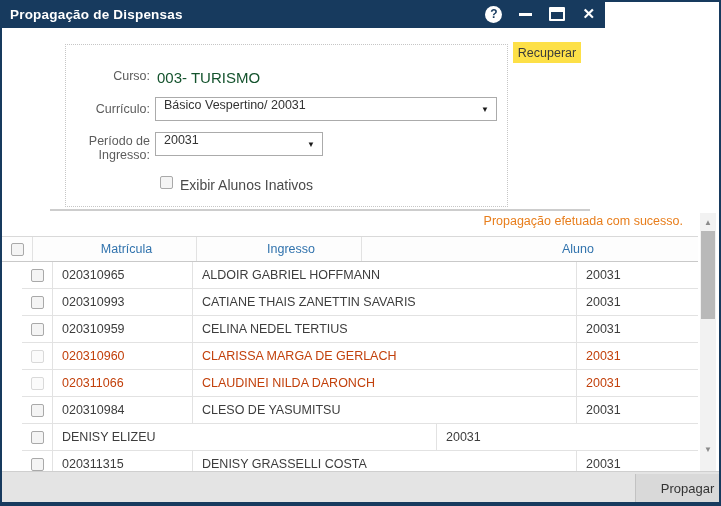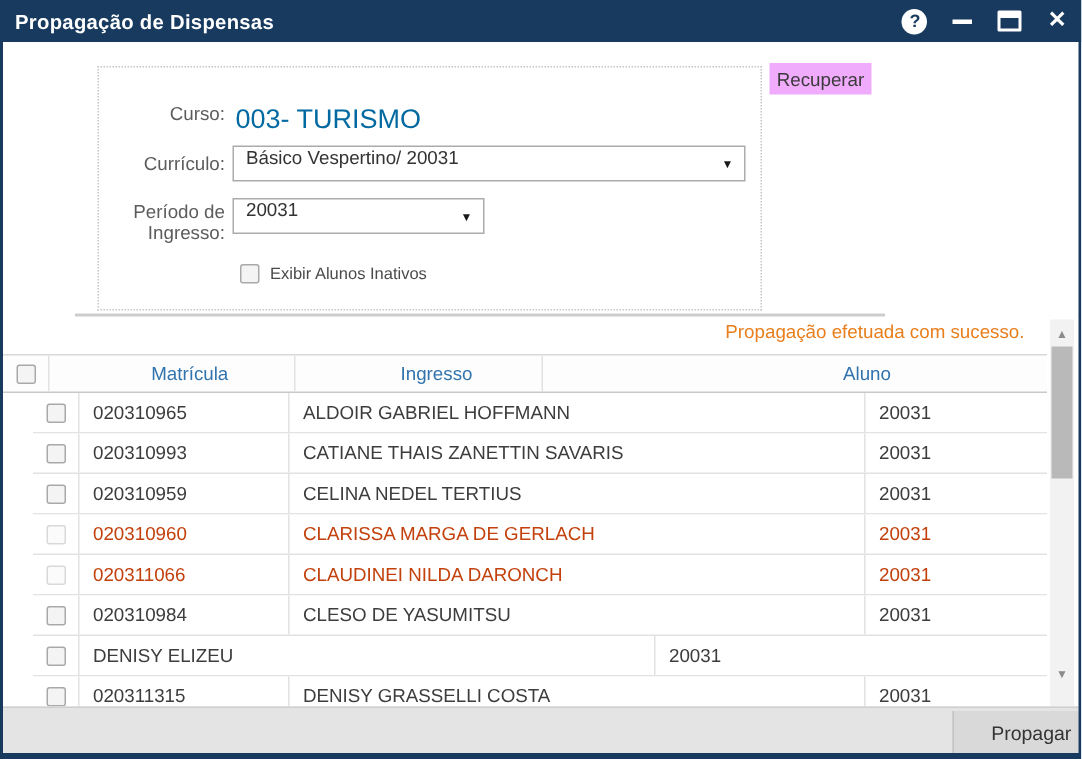--- a/index.html
+++ b/index.html
@@ -3,39 +3,39 @@
 <meta charset="utf-8">
 <style>
   * { margin:0; padding:0; box-sizing:border-box; }
   html,body { background:#fff; }
   body { font-family:"Liberation Sans", sans-serif; color:#333; }
 
   .window { position:relative; width:721px; height:506px; background:#fff; overflow:hidden; }
   .window-border { position:absolute; inset:0; border:2px solid #173a5e; border-bottom-width:4px; pointer-events:none; z-index:60; }
 
   
-  .titlebar { position:absolute; top:0; left:0; width:721px; height:28px; background:#173a5e; display:flex; align-items:center; z-index:10; }
+  .titlebar { position:absolute; top:0; left:0; width:605px; height:28px; background:#173a5e; display:flex; align-items:center; z-index:10; }
   .titlebar .title { color:#fff; font-size:13.5px; font-weight:bold; padding-left:10px; letter-spacing:.2px; }
   .tb-controls { position:absolute; right:10px; top:0; height:28px; display:flex; align-items:center; gap:17px; }
   .help-icon { width:17px; height:17px; border-radius:50%; background:#fff; color:#173a5e; font-size:12px; font-weight:bold; text-align:center; line-height:17px; cursor:pointer; }
   .min-icon { width:13px; height:3px; background:#fff; cursor:pointer; }
   .max-icon { width:16px; height:14px; border:2px solid #fff; border-top-width:5px; border-radius:1px; cursor:pointer; }
   .close-icon { color:#fff; font-size:15px; font-weight:bold; line-height:28px; cursor:pointer; }
 
   
   .form-box { position:absolute; left:65px; top:44px; width:443px; height:163px; border:1px dotted #c6c6c6; }
-  .btn-recuperar { position:absolute; left:513px; top:42px; width:68px; height:21px; background:#f0abfc; color:#3a3a3a; font-size:12.5px; display:flex; align-items:center; justify-content:center; cursor:pointer; z-index:5; }
+  .btn-recuperar { position:absolute; left:513px; top:42px; width:68px; height:21px; background:#fde047; color:#3a3a3a; font-size:12.5px; display:flex; align-items:center; justify-content:center; cursor:pointer; z-index:5; }
 
   .flabel { position:absolute; left:50px; width:100px; text-align:right; font-size:12.5px; color:#5c5c5c; line-height:14px; }
-  .fvalue { position:absolute; font-size:18px; color:#0369a1; }
+  .fvalue { position:absolute; font-size:15px; color:#14532d; }
   .lbl-curso    { top:69px; }
   .val-curso    { left:157px; top:69px; }
   .lbl-curriculo{ top:102px; }
   .lbl-periodo  { top:134px; }
-  .lbl-exibir   { position:absolute; left:180px; top:177px; font-size:11px; color:#4a4a4a; }
+  .lbl-exibir   { position:absolute; left:180px; top:177px; font-size:14px; color:#4a4a4a; }
 
   .select { position:absolute; height:24px; background:#fff; border:1px solid #ababab; display:flex; align-items:flex-start; padding-left:8px; font-size:12.5px; color:#333; cursor:pointer; }
   .select .caret { position:absolute; right:7px; top:7px; font-size:8px; color:#1a1a1a; }
   .select-curriculo { left:155px; top:97px;  width:342px; }
   .select-periodo   { left:155px; top:132px; width:168px; }
 
   .checkbox { display:inline-block; width:13px; height:13px; background:#f4f4f4; border:1px solid #a9a9a9; border-radius:2px; cursor:pointer; }
   .cb-exibir { position:absolute; left:160px; top:176px; }
   .cb-disabled { border-color:#d9d9d9; background:#fbfbfb; cursor:default; }
 

